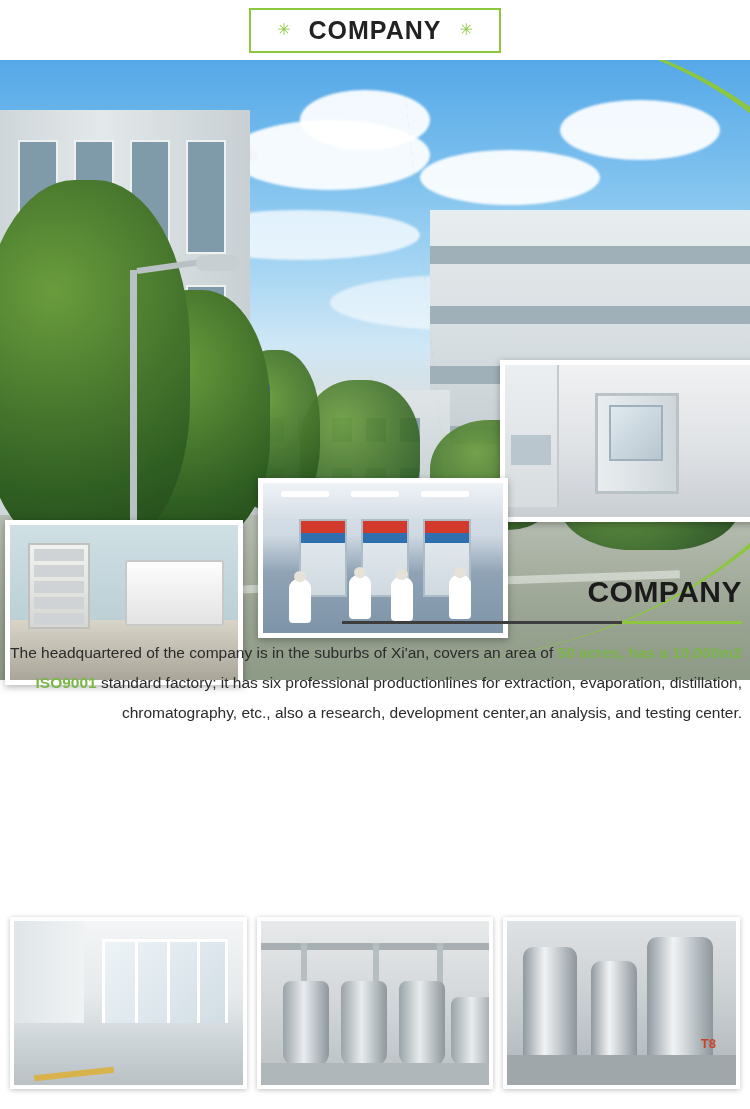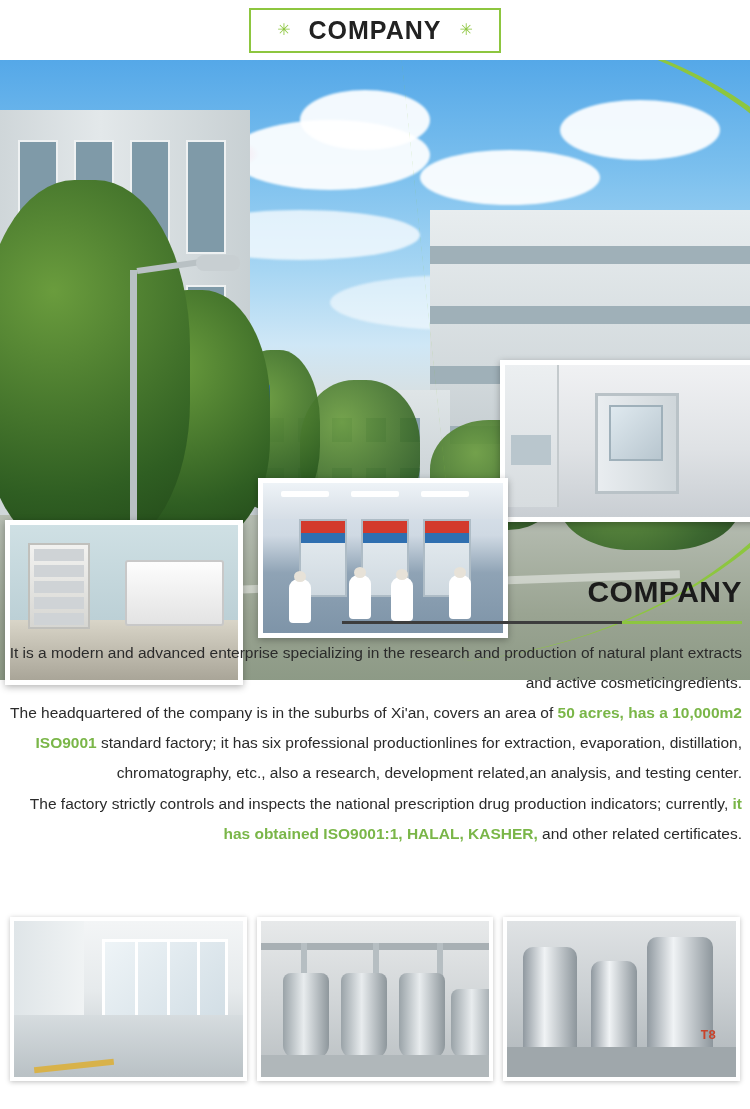--- a/index.html
+++ b/index.html
@@ -297,23 +297,22 @@
   }
 
   
   .strip {
     position: absolute;
     left: 0; bottom: 0;
     width: 750px;
     height: 200px;
     display: flex;
     gap: 10px;
-    padding: 8px 10px 28px;
+    padding: 8px 10px 20px;
     box-sizing: border-box;
-    font-family: Liberation Mono, monospace;
   }
   .strip .cell {
     flex: 1;
     border: 4px solid #ffffff;
     box-shadow: 0 1px 5px rgba(0,0,0,.25);
     position: relative;
     overflow: hidden;
   }
   .cell.corridor {
     background: linear-gradient(to bottom, #f3f5f6 0%, #e6eaec 45%, #d3d9dc 70%, #c3cacd 100%);
@@ -477,23 +476,21 @@
       </div>
     <div class="hplc-machine"></div>
   </div>
 
   <div class="intro">
     <h2>
       <span>COMPANY</span><br>
     </h2>
     <div class="rule"></div>
     <div class="body-text">
-        <div><span>It is a modern and advanced enterprise specializing in the research and production of natural plant extracts and active cosmeticingredients.</span></div>
-        <div><span>The headquartered of the company is in the suburbs of Xi'an, covers an area of </span><span class="hl">50 acres, has a 10,000m2 ISO9001</span><span> standard factory; it has six professional productionlines for extraction, evaporation, distillation, chromatography, etc., also a research, development related,an analysis, and testing center.</span></div>
-        <div><span>The factory strictly controls and inspects the national prescription drug production indicators; currently, </span><span class="hl">it has obtained ISO9001:1, HALAL, KASHER,</span><span> and other related certificates.</span></div>
+        <div><span>The headquartered of the company is in the suburbs of Xi'an, covers an area of </span><span class="hl">50 acres, has a 10,000m2 ISO9001</span><span> standard factory; it has six professional productionlines for extraction, evaporation, distillation, chromatography, etc., also a research, development center,an analysis, and testing center.</span></div>
       </div>
   </div>
 </div>
 
 <div class="strip">
   <div class="cell corridor">
     <div class="wallL"></div>
     <div class="glass">
         <i style="left:30px;"></i>
         <i style="left:62px;"></i>

